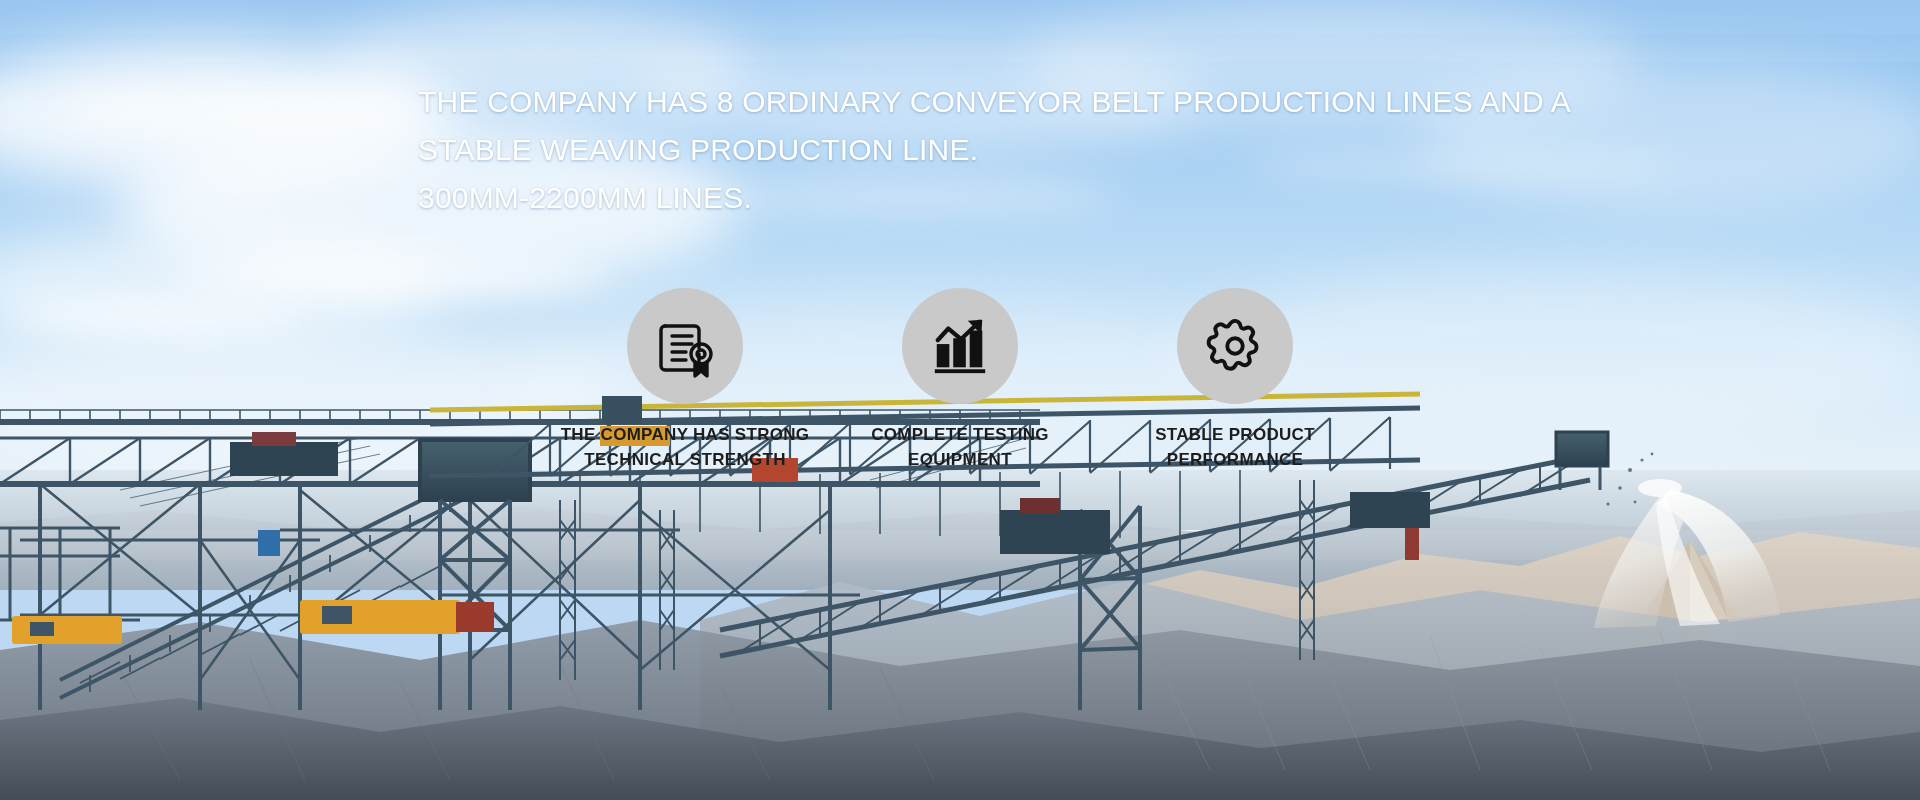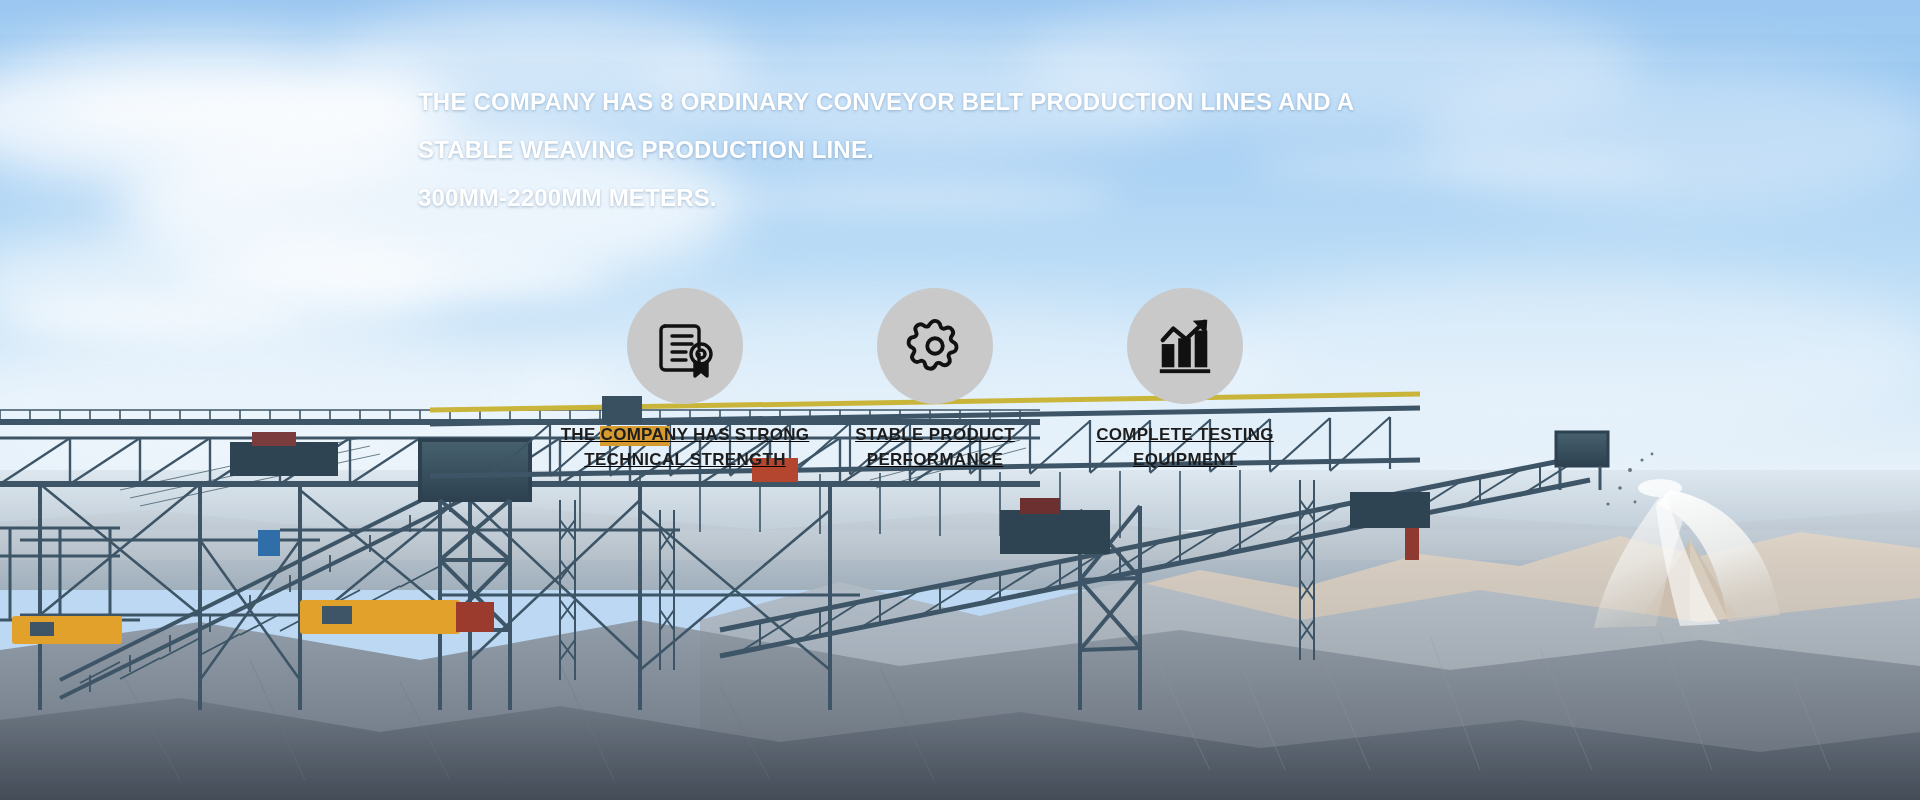--- a/index.html
+++ b/index.html
@@ -56,40 +56,40 @@
     background:#9aa3ad;
   }
 
   
   .headline {
     position:absolute;
     left:418px;
     top:78px;
     width:1250px;
     color:#ffffff;
-    font-size:24px;
-    font-weight:bold;
+    font-size:30px;
+    font-weight:normal;
     line-height:48px;
     letter-spacing:0.2px;
     text-shadow:0 1px 3px rgba(40,80,120,0.35);
     z-index:40;
   }
   .headline div { white-space:nowrap; }
 
   
   .features {
     position:absolute;
     left:560px;
     top:288px;
     width:800px;
     height:190px;
     display:flex;
+    justify-content:space-between;
     align-items:flex-start;
     z-index:40;
-    text-decoration:underline;
   }
   .feature {
     width:250px;
     display:flex;
     flex-direction:column;
     align-items:center;
   }
   .badge {
     width:116px; height:116px;
     border-radius:50%;
@@ -386,21 +386,21 @@
       <rect x="12" y="236" width="110" height="28" rx="3" fill="#e2a12b"></rect>
       <rect x="30" y="242" width="24" height="14" fill="#3d5566"></rect>
 
       <rect x="258" y="150" width="22" height="26" fill="#2f6ea8"></rect>
     </g>
   </svg>
 
   <div class="headline">
     <div>THE COMPANY HAS 8 ORDINARY CONVEYOR BELT PRODUCTION LINES AND A</div>
     <div>STABLE WEAVING PRODUCTION LINE.</div>
-    <div>300MM-2200MM METERS.</div>
+    <div>300MM-2200MM LINES.</div>
   </div>
 
   <div class="features">
 
     <div class="feature f1">
       <div class="badge">
         <span>
           <svg width="64" height="64" viewBox="0 0 64 64" fill="none" stroke="#111111" stroke-width="3.4" stroke-linecap="round" stroke-linejoin="round">
             <path d="M12 12 h30 a4 4 0 0 1 4 4 v18"></path>
             <path d="M46 40 v12 a4 4 0 0 1 -4 4 h-30 a4 4 0 0 1 -4 -4 v-36 a4 4 0 0 1 4 -4"></path>
@@ -409,20 +409,39 @@
             <line x1="19" y1="38" x2="33" y2="38"></line>
             <line x1="19" y1="46" x2="33" y2="46"></line>
             <circle cx="48" cy="40" r="10"></circle>
             <circle cx="48" cy="40" r="4"></circle>
             <path d="M42 48 L42 62 L48 57 L54 62 L54 48" fill="#111111"></path>
           </svg>
         </span>
       </div>
       <div class="feature-label">THE COMPANY HAS STRONG
 TECHNICAL STRENGTH</div>
+    </div>
+
+    <div class="feature f2">
+      <div class="badge">
+        <span>
+          <svg width="62" height="62" viewBox="0 0 64 64">
+            <g fill="#111111">
+              <rect x="8" y="30" width="13" height="24"></rect>
+              <rect x="25" y="24" width="13" height="30"></rect>
+              <rect x="42" y="16" width="13" height="38"></rect>
+              <rect x="6" y="56" width="52" height="4"></rect>
+            </g>
+            <path d="M9 26 L20 14 L33 25 L52 7" fill="none" stroke="#111111" stroke-width="4.4" stroke-linecap="round" stroke-linejoin="round"></path>
+            <path d="M40 6 L55 5 L54 20 Z" fill="#111111"></path>
+          </svg>
+        </span>
+      </div>
+      <div class="feature-label">COMPLETE TESTING
+EQUIPMENT</div>
     </div>
 
     <div class="feature f3">
       <div class="badge">
         <span>
           <svg width="62" height="62" viewBox="0 0 64 64" fill="none" stroke="#111111" stroke-width="4" stroke-linejoin="round">
             <path d="M32 6
                      c3.3 0 5 2.4 5.6 5.2 0.5 2.4 2.9 3.6 5 2.5
                      2.5-1.3 5.3-1 7 1.3 1.7 2.3 1.2 5-0.5 7
                      -1.6 1.9-1 4.5 1.2 5.5 2.6 1.2 4.2 3.4 3.9 6.2
@@ -435,34 +454,15 @@
                      0.3-2.8 2.4-4.6 5.2-5 2.4-0.4 3.7-2.8 2.6-5
                      -1.3-2.5-1.1-5.3 1.2-7 2.3-1.7 5-1.3 7 0.4
                      1.9 1.6 4.5 1 5.5-1.2C27.4 8.1 29.2 6 32 6 Z"></path>
             <circle cx="32" cy="32" r="8"></circle>
           </svg>
         </span>
       </div>
       <div class="feature-label">STABLE PRODUCT
 PERFORMANCE</div>
     </div>
-
-    <div class="feature f2">
-      <div class="badge">
-        <span>
-          <svg width="62" height="62" viewBox="0 0 64 64">
-            <g fill="#111111">
-              <rect x="8" y="30" width="13" height="24"></rect>
-              <rect x="25" y="24" width="13" height="30"></rect>
-              <rect x="42" y="16" width="13" height="38"></rect>
-              <rect x="6" y="56" width="52" height="4"></rect>
-            </g>
-            <path d="M9 26 L20 14 L33 25 L52 7" fill="none" stroke="#111111" stroke-width="4.4" stroke-linecap="round" stroke-linejoin="round"></path>
-            <path d="M40 6 L55 5 L54 20 Z" fill="#111111"></path>
-          </svg>
-        </span>
-      </div>
-      <div class="feature-label">COMPLETE TESTING
-EQUIPMENT</div>
-    </div>
   </div>
 
 </div>
 
 </body></html>

